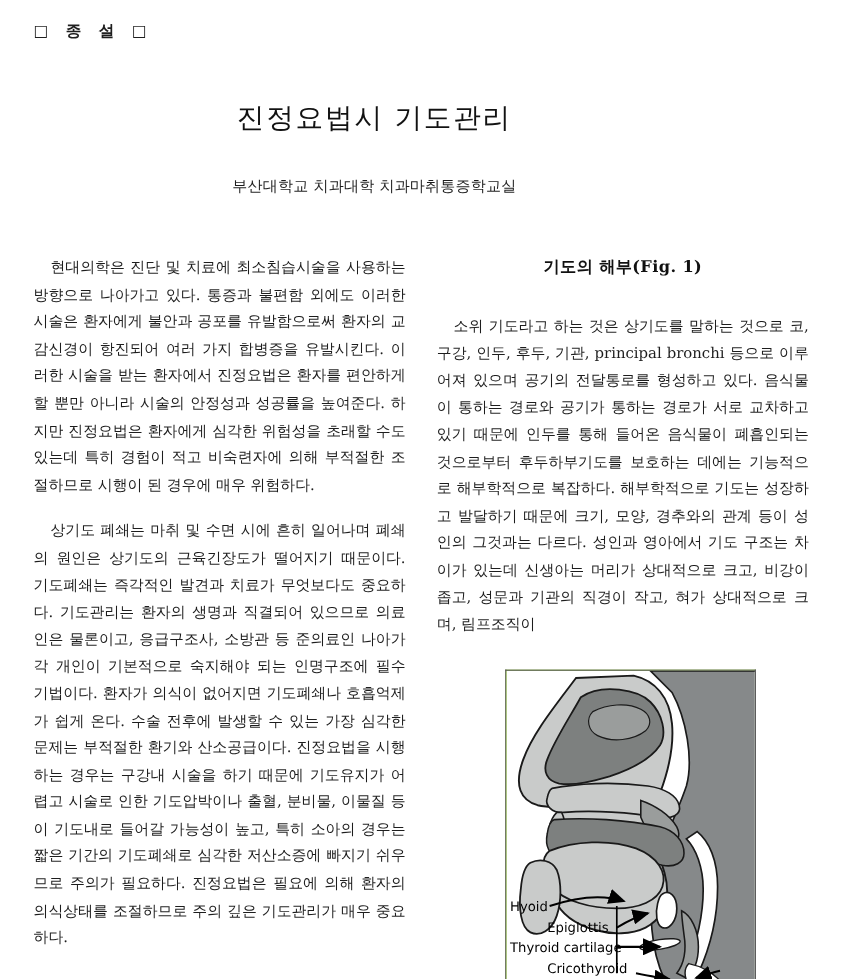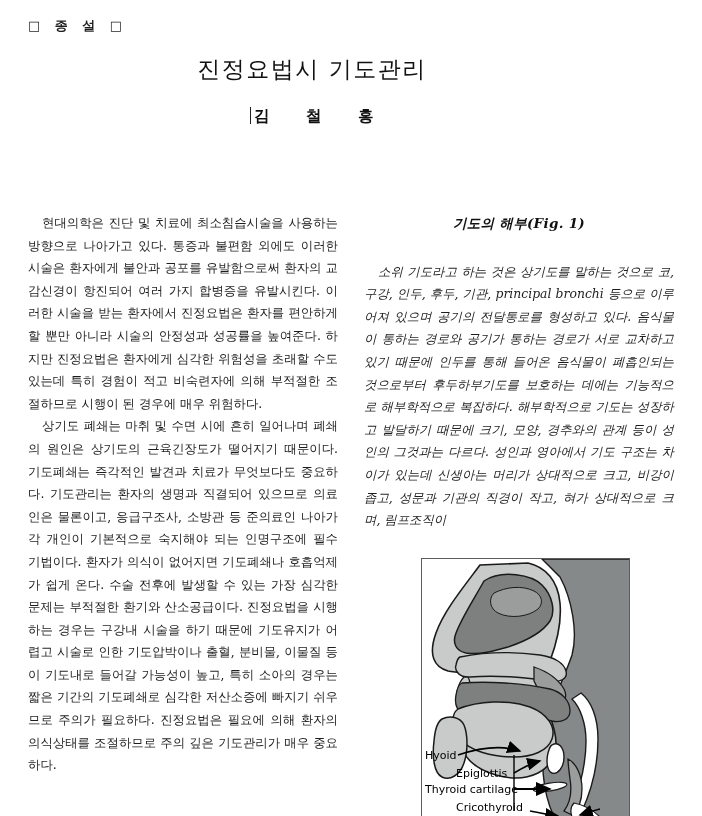--- a/index.html
+++ b/index.html
@@ -40,21 +40,21 @@
     letter-spacing: 5px;
     color: #1f1f1f;
     white-space: nowrap;
     font-family: "DejaVu Sans", "Liberation Sans", sans-serif;
     text-align: right;
   }
 
   
   .titleblock {
     position: absolute;
-    top: 56px;
+    top: 86px;
     left: 0;
     width: 624px;
     text-align: center;
   }
   .doc-title {
     font-size: 23px;
     letter-spacing: 1.5px;
     color: #121212;
     line-height: 1.2;
     font-family: "DejaVu Serif", "Liberation Serif", serif;
@@ -88,30 +88,30 @@
   
   .col {
     position: absolute;
     top: 212px;
     width: 310px;
     font-size: 12.4px;
     line-height: 22.6px;
     color: #1d1d1d;
   }
   .col-left  { left: 28px; }
-  .col-right { left: 364px; font-style: italic; }
+  .col-right { left: 364px; }
 
   .para {
     margin: 0;
     text-align: justify;
     text-justify: inter-character;
     text-indent: 14px;
     word-break: break-all;
   }
-  .para + .para { margin-top: 0; }
+  .para + .para { margin-top: 16px; }
 
   .section-head {
     text-align: center;
     font-size: 13.5px;
     font-weight: 700;
     color: #111;
     margin: 0 0 26px 0;
     letter-spacing: 0.3px;
   }
 
@@ -137,23 +137,21 @@
 </style>
 </head>
 <body>
 
 <div class="runhead">
   <div class="runhead-right">□ 종  설 □</div>
 </div>
 
 <div class="titleblock">
   <div class="doc-title">진정요법시  기도관리</div>
-  <div class="authors">
-    <span class="bar"></span><span class="nm">김</span><span class="nm">철</span><span class="nm">홍</span>
-  </div>
+  <div class="affiliation">부산대학교  치과대학  치과마취통증학교실</div>
 </div>
 
 <div class="col col-left">
   <p class="para">현대의학은 진단 및 치료에 최소침습시술을 사용하는 방향으로 나아가고 있다. 통증과 불편함 외에도 이러한 시술은 환자에게 불안과 공포를 유발함으로써 환자의 교감신경이 항진되어 여러 가지 합병증을 유발시킨다. 이러한 시술을 받는 환자에서 진정요법은 환자를 편안하게 할 뿐만 아니라 시술의 안정성과 성공률을 높여준다. 하지만 진정요법은 환자에게 심각한 위험성을 초래할 수도 있는데 특히 경험이 적고 비숙련자에 의해 부적절한 조절하므로 시행이 된 경우에 매우 위험하다.</p>
   <p class="para">상기도 폐쇄는 마취 및 수면 시에 흔히 일어나며 폐쇄의 원인은 상기도의 근육긴장도가 떨어지기 때문이다. 기도폐쇄는 즉각적인 발견과 치료가 무엇보다도 중요하다. 기도관리는 환자의 생명과 직결되어 있으므로 의료인은 물론이고, 응급구조사, 소방관 등 준의료인 나아가 각 개인이 기본적으로 숙지해야 되는 인명구조에 필수 기법이다. 환자가 의식이 없어지면 기도폐쇄나 호흡억제가 쉽게 온다. 수술 전후에 발생할 수 있는 가장 심각한 문제는 부적절한 환기와 산소공급이다. 진정요법을 시행하는 경우는 구강내 시술을 하기 때문에 기도유지가 어렵고 시술로 인한 기도압박이나 출혈, 분비물, 이물질 등이 기도내로 들어갈 가능성이 높고, 특히 소아의 경우는 짧은 기간의 기도폐쇄로 심각한 저산소증에 빠지기 쉬우므로 주의가 필요하다. 진정요법은 필요에 의해 환자의 의식상태를 조절하므로 주의 깊은 기도관리가 매우 중요하다.</p>
 </div>
 
 <div class="col col-right">
   <div class="section-head">기도의  해부(Fig.  1)</div>
   <p class="para">소위 기도라고 하는 것은 상기도를 말하는 것으로 코, 구강, 인두, 후두, 기관, principal bronchi 등으로 이루어져 있으며 공기의 전달통로를 형성하고 있다. 음식물이 통하는 경로와 공기가 통하는 경로가 서로 교차하고 있기 때문에 인두를 통해 들어온 음식물이 폐흡인되는 것으로부터 후두하부기도를 보호하는 데에는 기능적으로 해부학적으로 복잡하다. 해부학적으로 기도는 성장하고 발달하기 때문에 크기, 모양, 경추와의 관계 등이 성인의 그것과는 다르다. 성인과 영아에서 기도 구조는 차이가 있는데 신생아는 머리가 상대적으로 크고, 비강이 좁고, 성문과 기관의 직경이 작고, 혀가 상대적으로 크며, 림프조직이</p>

